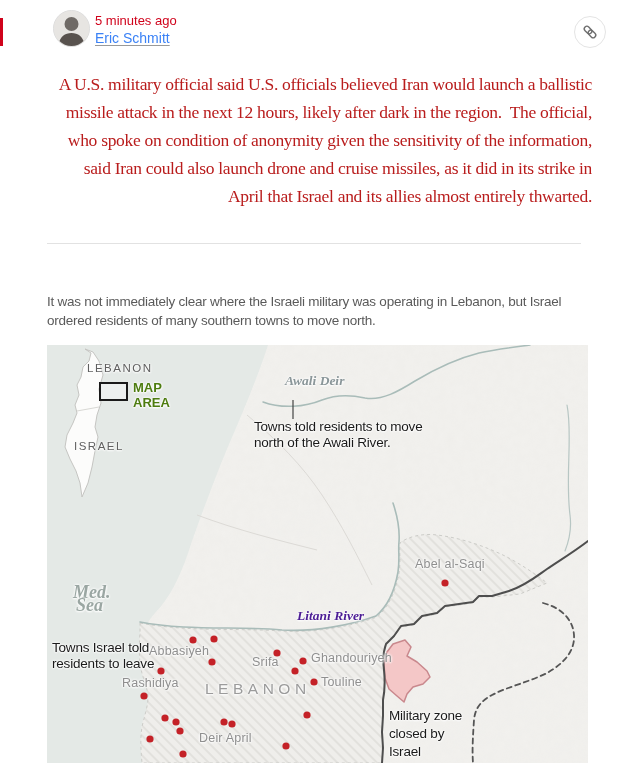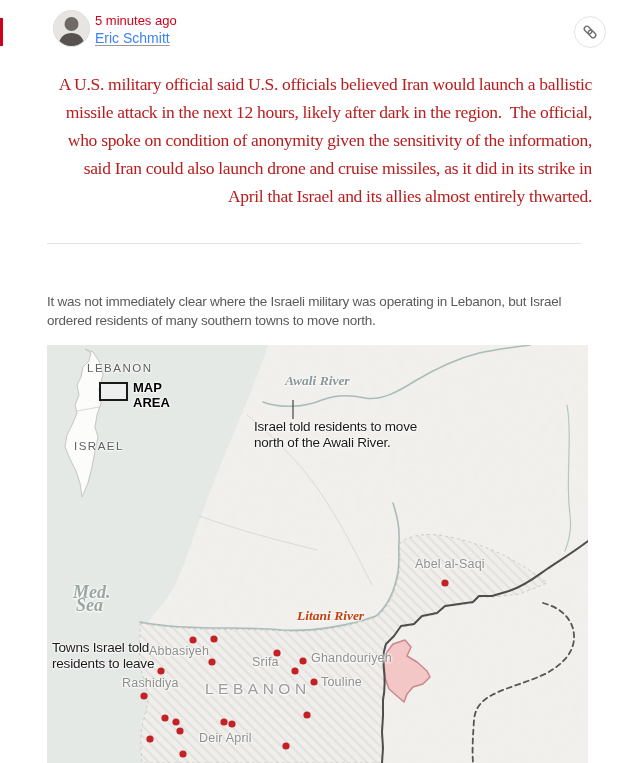--- a/index.html
+++ b/index.html
@@ -31,21 +31,21 @@
   .map-label{position:absolute;white-space:nowrap;
              text-shadow:0 0 3px #fff,0 0 3px #fff,0 1px 2px #fff;}
   .water-label{font-family:"Liberation Serif",serif;font-style:italic;font-weight:600;color:#7e8e90;}
   .town-label{font-size:12.5px;color:#8f8f8f;letter-spacing:0.2px;}
   .note-label{font-size:13.5px;line-height:16px;color:#1a1a1a;letter-spacing:-0.2px;}
   .country-label{font-size:15.5px;color:#9b9b9b;letter-spacing:4.5px;}
   .inset-label{font-size:11.5px;color:#606060;letter-spacing:1.5px;}
   #map-area-box{position:absolute;left:52px;top:37px;width:29px;height:19px;
                 border:2px solid #1a1a1a;background:rgba(255,255,255,0.35);box-sizing:border-box;}
   #map-area-text{position:absolute;left:86px;top:35px;font-size:13px;font-weight:bold;
-                 line-height:15px;color:#000000;}
+                 line-height:15px;color:#4d7c0f;}
   .hatch-outline{stroke:#ccccc8;stroke-width:1;stroke-dasharray:3,3;fill:url(#hatch);}
   .border-solid{stroke:#4e4e4e;stroke-width:2;fill:none;stroke-linejoin:round;stroke-linecap:round;}
   .border-dashed{stroke:#555;stroke-width:1.8;fill:none;stroke-dasharray:5,4;stroke-linecap:round;}
   .river{stroke:var(--river,#a9bcb9);fill:none;stroke-linecap:round;}
   .road{stroke:#dcdad6;stroke-width:1;fill:none;}
   .milzone{fill:var(--military-zone-fill,#f4c7c7);stroke:var(--military-zone-stroke,#c9888d);stroke-width:1.5;stroke-linejoin:round;}
 </style>
 </head>
 <body>
 
@@ -162,34 +162,39 @@
     </svg>
 
     <div class="map-label inset-label" style="left:40px;top:17px;">LEBANON</div>
     <div id="map-area-box"></div>
     <div id="map-area-text" class="map-label">
       <div>MAP</div>
       <div>AREA</div>
     </div>
     <div class="map-label inset-label" style="left:27px;top:95px;">ISRAEL</div>
 
-    <div class="map-label water-label" style="left:238px;top:28px;font-size:13.5px;color:#8a9699;">Awali River</div>
-    <div class="map-label water-label" style="left:250px;top:263px;font-size:13.5px;color:#c2410c;">Litani River</div>
+    <div class="map-label water-label" style="left:238px;top:28px;font-size:13.5px;color:#8a9699;">Awali Deir</div>
+    <div class="map-label water-label" style="left:250px;top:263px;font-size:13.5px;color:#4c1d95;">Litani River</div>
     <div class="map-label water-label" style="left:26px;top:241px;font-size:18px;line-height:13px;color:#9aa6a2;font-weight:700;">
       <div>Med.</div>
       <div style="padding-left:3px;">Sea</div>
     </div>
 
     <div class="map-label note-label" style="left:207px;top:74px;">
-      <div>Israel told residents to move</div>
+      <div>Towns told residents to move</div>
       <div>north of the Awali River.</div>
     </div>
     <div class="map-label note-label" style="left:5px;top:295px;">
       <div>Towns Israel told</div>
       <div>residents to leave</div>
+    </div>
+    <div class="map-label note-label" style="left:342px;top:362px;line-height:18px;">
+      <div>Military zone</div>
+      <div>closed by</div>
+      <div>Israel</div>
     </div>
 
     <div class="map-label town-label" style="left:368px;top:212px;">Abel al-Saqi</div>
     <div class="map-label town-label" style="left:102px;top:299px;">Abbasiyeh</div>
     <div class="map-label town-label" style="left:205px;top:310px;">Srifa</div>
     <div class="map-label town-label" style="left:264px;top:306px;">Ghandouriyeh</div>
     <div class="map-label town-label" style="left:274px;top:330px;">Touline</div>
     <div class="map-label town-label" style="left:75px;top:331px;">Rashidiya</div>
     <div class="map-label town-label" style="left:152px;top:386px;">Deir April</div>
     <div class="map-label country-label" style="left:158px;top:335px;">LEBANON</div>

